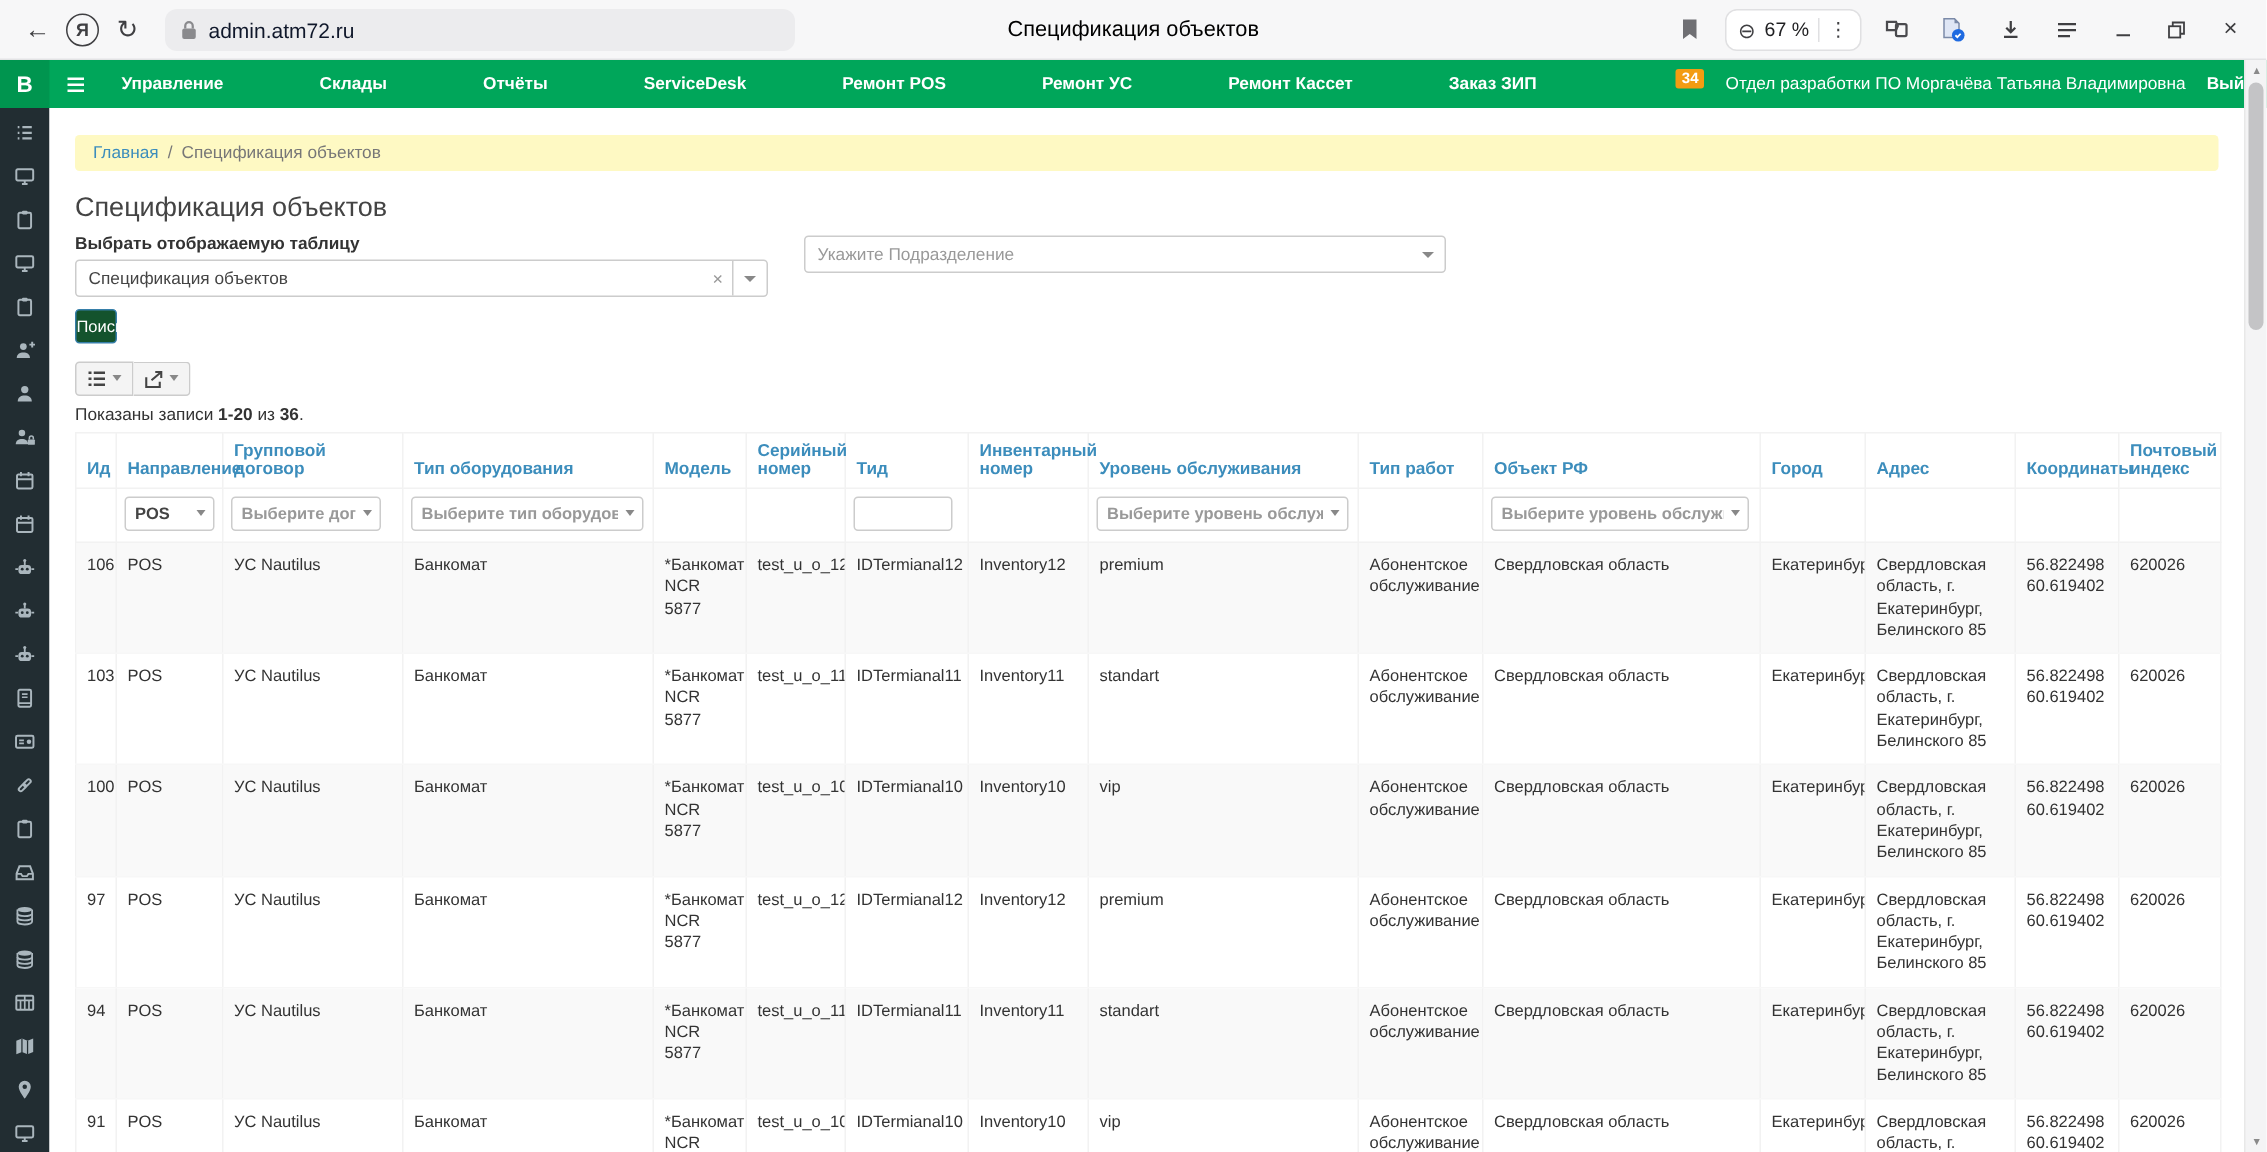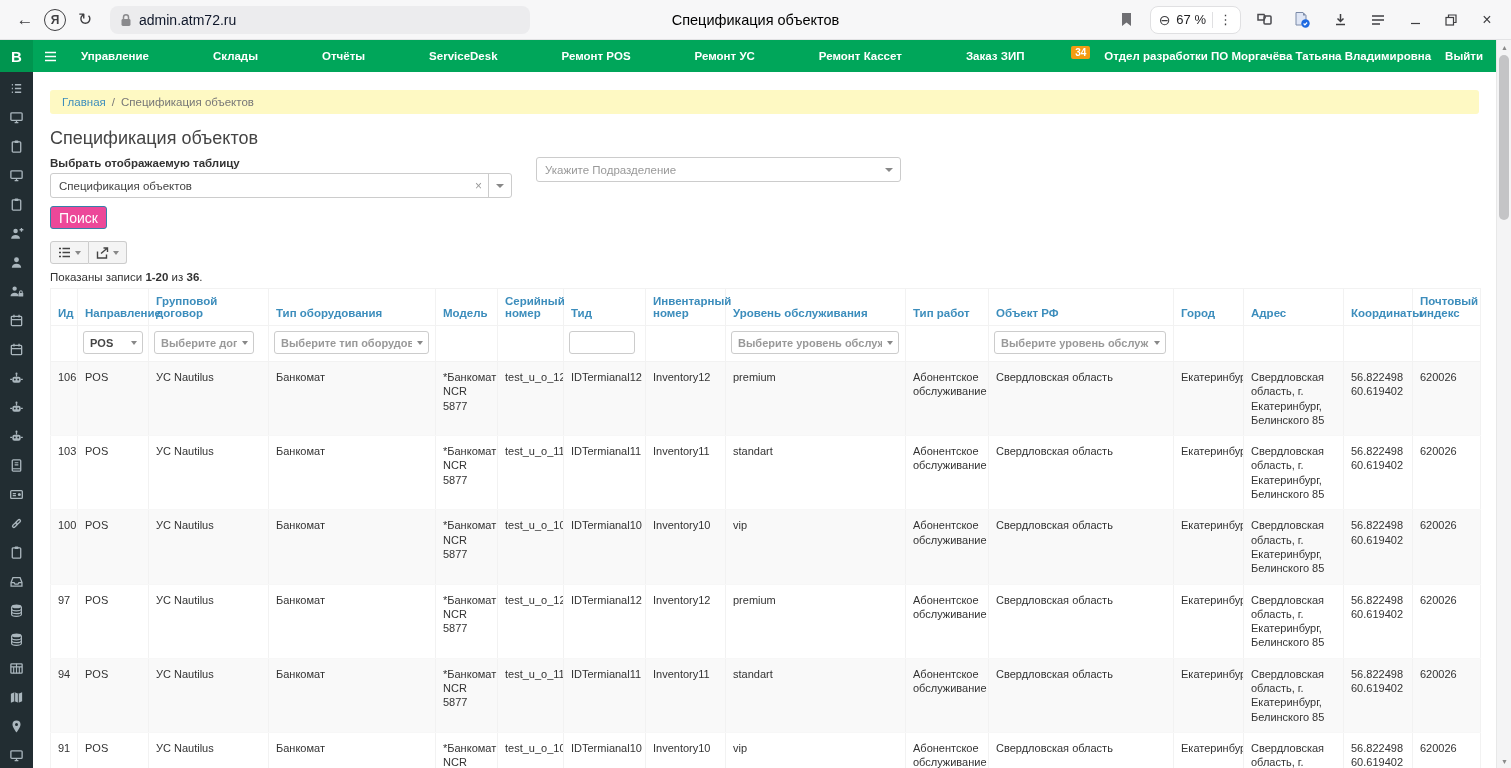--- a/index.html
+++ b/index.html
@@ -17,23 +17,23 @@
   .zoom-pill .ztxt { font-size:13px; color:#1f1f21; }
   .zoom-pill .zsep { width:1px; height:16px; background:#e0e0e2; }
   .wctl { width:28px; height:28px; display:flex; align-items:center; justify-content:center; color:#3f3f42; font-size:14px; cursor:pointer; }
 
   
   .navbar { height:32px; background:#00a65a; display:flex; align-items:center; color:#fff; }
   .brand { width:33px; height:32px; background:#00954f; display:flex; align-items:center; justify-content:center; font-size:15px; font-weight:bold; }
   .nav-burger { width:34px; height:32px; display:flex; align-items:center; justify-content:center; cursor:pointer; }
   .nav-items { display:flex; align-items:center;gap:36px; }
   .nav-item { color:#fff; font-size:11.5px; font-weight:bold; padding:0 14px; line-height:32px; text-decoration:none; cursor:pointer; }
-  .nav-right { margin-left:auto; display:flex; align-items:center; gap:14px; padding-right:28px; }
+  .nav-right { margin-left:auto; display:flex; align-items:center; gap:14px; padding-right:2px; }
   .nav-badge { background:#f39c12; color:#fff; font-size:10px; font-weight:bold; padding:1px 4px; border-radius:2px; position:relative; top:-4px; cursor:pointer; }
-  .nav-user { font-size:11.5px; font-weight:bold; cursor:pointer; }
+  .nav-user { font-size:11.5px; font-weight:normal; cursor:pointer; }
   .nav-logout { font-size:11.5px; font-weight:bold; cursor:pointer; }
 
   
   .sidebar { position:absolute; left:0; top:72px; bottom:0; width:33px; background:#222d32; display:flex; flex-direction:column; align-items:center; padding-top:8px; gap:13px; }
   .side-icon { width:16px; height:16px; color:#aab6bd; display:flex; align-items:center; justify-content:center; cursor:pointer; flex:0 0 auto; }
   .side-icon svg { width:15px; height:15px; display:block; }
 
   
   .vscroll { position:absolute; right:0; top:40px; bottom:0; width:15px; background:#f4f4f5; border-left:1px solid #e8e8e8; }
   .vscroll .arr { width:15px; height:14px; display:flex; align-items:center; justify-content:center; color:#8a8a8a; font-size:7px; cursor:pointer; }
@@ -48,22 +48,22 @@
   .form-row { display:flex; gap:24px; }
   .form-col { display:flex; flex-direction:column; }
   .field-label { font-size:11.5px; font-weight:bold; color:#333; margin-bottom:4px; }
   .sel { height:25px; border:1px solid #ccc; border-radius:3px; background:#fff; display:flex; align-items:center; font-size:11.5px; color:#444; cursor:pointer; }
   .sel .sel-text { flex:1; padding:0 8px; white-space:nowrap; overflow:hidden; }
   .sel .sel-text.placeholder { color:#999; }
   .sel .clear-x { color:#999; font-size:12px; padding:0 6px; cursor:pointer; }
   .sel .sel-divider { width:1px; height:23px; background:#ccc; }
   .sel .caret { padding:0 7px; color:#888; font-size:8px; }
   .sel-table { width:462px; }
-  .sel-division { width:365px; }
-  .btn-search { margin-top:8px; width:57px; height:23px; background:#ec4899; border:1px solid #367fa9; border-radius:3px; color:#fff; font-size:14px; cursor:pointer; font-family:"Liberation Sans",sans-serif; }
+  .sel-division { width:428px; }
+  .btn-search { margin-top:8px; width:28px; height:23px; background:#14532d; border:1px solid #367fa9; border-radius:3px; color:#fff; font-size:11px; cursor:pointer; font-family:"Liberation Sans",sans-serif; }
   .btn-group { margin-top:12px; display:flex; }
   .tool-btn { height:23px; background:#f4f4f4; border:1px solid #ccc; display:flex; align-items:center; gap:4px; padding:0 7px; cursor:pointer; color:#444; }
   .tool-btn:first-child { border-radius:3px 0 0 3px; }
   .tool-btn:last-child { border-radius:0 3px 3px 0; border-left:none; }
   .tool-btn .caret { font-size:7px; color:#555; }
   .summary { font-size:11.5px; color:#333; margin:7px 0 5px 0; }
   .summary b { font-weight:bold; }
 
   
   table.grid { border-collapse:collapse; table-layout:fixed; width:1430px; }

